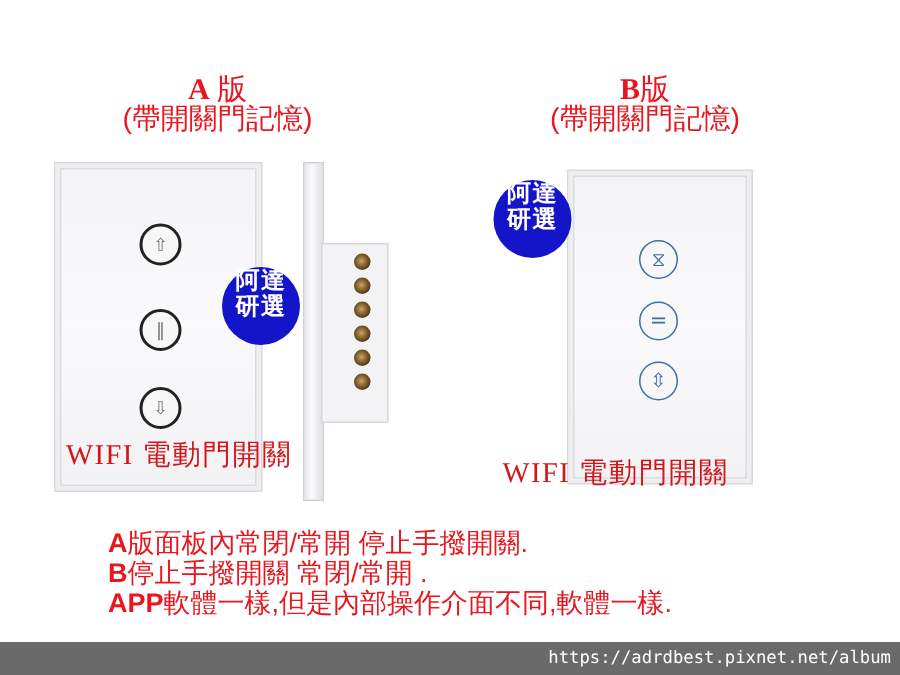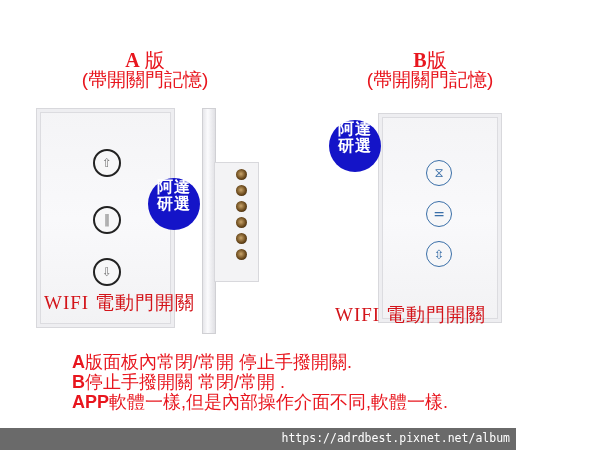--- a/index.html
+++ b/index.html
@@ -13,21 +13,21 @@
   .btn.a { width:24px; height:24px; border:2px solid #222; }
   .btn.b { width:24px; height:24px; border:1.5px solid #3a6fa8; }
   .side { position:absolute; background:linear-gradient(90deg,#e6e6ea,#fbfbfd 40%,#e0e0e4); border:1px solid #d0d0d4; }
   .terminal { position:absolute; background:#f3f3f5; border:1px solid #d8d8dc; }
   .screw { position:absolute; width:11px; height:11px; border-radius:50%; background:radial-gradient(circle at 45% 45%, #c9a46a 0%, #6b4a1d 55%, #221408 100%); }
   .badge { position:absolute; width:52px; height:52px; border-radius:50%; background:#1414c8; color:#fff; font-weight:bold; font-size:16px; line-height:17px; text-align:center; display:flex; align-items:flex-start; justify-content:center; font-family:"DejaVu Sans", sans-serif; }
   .badge span { display:block; width:38px; letter-spacing:1px; }
   .wifi { position:absolute; color:#d3141a; font-family:"Liberation Serif", serif; font-size:19px; letter-spacing:1px; white-space:nowrap; }
   .notes { position:absolute; left:72px; top:352px; color:#e8161e; font-family:"Liberation Sans", sans-serif; font-size:18px; line-height:20px; white-space:nowrap; }
   .notes b { font-weight:bold; }
-  .footer { position:absolute; left:0; top:428px; width:516px; height:22px; background:#6a6a6a; }
+  .footer { position:absolute; left:0; top:428px; width:600px; height:22px; background:#6a6a6a; }
   .footer .url { position:absolute; right:6px; top:3px; color:#ffffff; font-family:"DejaVu Sans Mono", monospace; font-size:11.5px; }
 </style>
 </head>
 <body>
 
 <div class="title" style="left:30px; top:50px; width:230px;">
   <div class="l1"><b>A</b><span> 版</span></div>
   <div class="l2">(帶開關門記憶)</div>
 </div>
 

